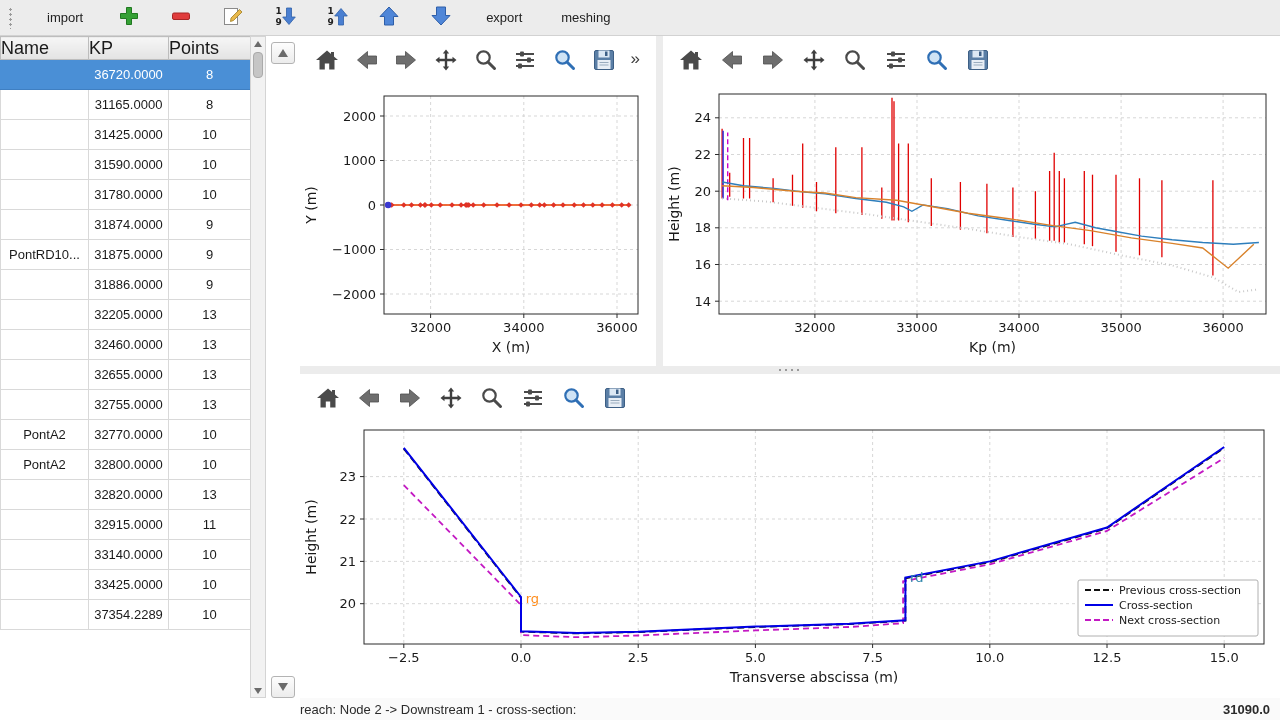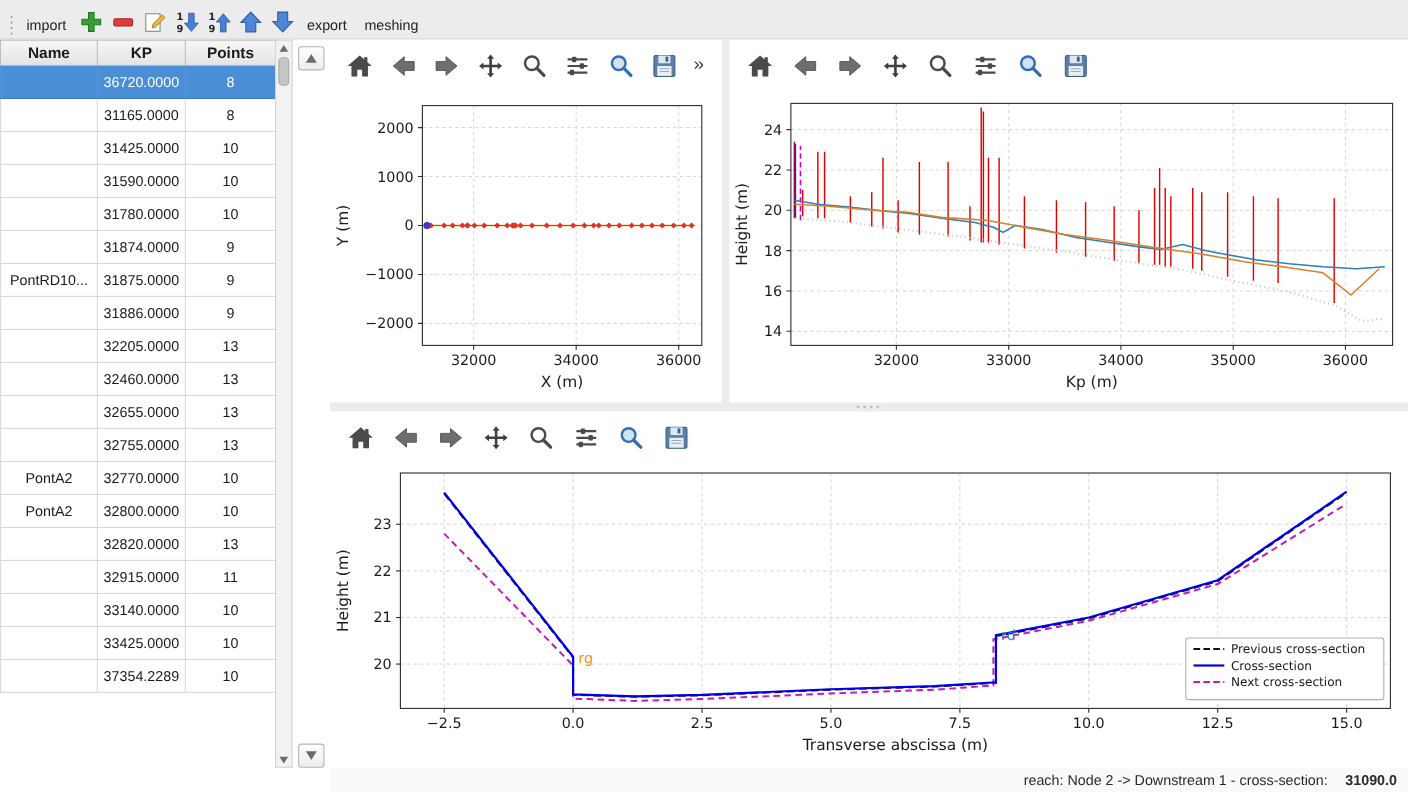--- a/index.html
+++ b/index.html
@@ -2,35 +2,35 @@
 <html><head>
 <meta charset="utf-8">
 <style>
   *{box-sizing:border-box;margin:0;padding:0}
   html,body{width:1280px;height:720px;overflow:hidden;background:#fff;
     font-family:"Liberation Sans",sans-serif;font-size:13px;color:#1a1a1a}
   #app{width:1280px;height:720px;display:flex;flex-direction:column}
 
   
   .app-toolbar{flex:0 0 36px;height:36px;background:#ececec;border-bottom:1px solid #d2d2d2;
-    display:flex;align-items:flex-end;gap:2px;padding:0 8px}
+    display:flex;align-items:center;gap:25px;padding:0 8px}
   .drag-handle{width:5px;height:22px;margin-right:2px;
     background-image:radial-gradient(#9a9a9a 1px,transparent 1.2px);background-size:5px 5px}
   .tb-text{border:none;background:transparent;font:inherit;font-size:13px;color:#222;
     padding:5px 7px;border-radius:3px;cursor:default}
   .tb-icon{width:27px;height:27px;display:flex;align-items:center;justify-content:center;border-radius:3px}
 
   
   .main{flex:1;display:flex;min-height:0}
   .left{flex:0 0 300px;width:300px;display:flex;align-items:flex-start;background:#fff}
   .table-wrap{width:250px}
   table{border-collapse:collapse;width:250px;table-layout:fixed;font-size:13px}
   col.c-name{width:88px}col.c-kp{width:80px}col.c-points{width:82px}
   th{height:23px;background:linear-gradient(#f6f6f6,#e3e3e3);border:1px solid #bdbdbd;
-    font-weight:bold;font-size:14px;text-align:center}
+    font-weight:normal;font-size:18px;text-align:left}
   td{height:30px;border:1px solid #d9d9d9;background:#fff;text-align:center;
     overflow:hidden;white-space:nowrap;text-overflow:ellipsis;padding:0 3px}
   tr.selected td{background:#4a8fd6;color:#fff;border-color:#4a8fd6;border-bottom-color:#3f7fc2}
 
   
   .vscroll{width:16px;height:662px;background:#f2f2f2;border:1px solid #d4d4d4;
     display:flex;flex-direction:column;align-items:center}
   .sb-btn{width:14px;height:13px;display:flex;align-items:center;justify-content:center}
   .sb-thumb{width:10px;height:26px;background:#c6c6c6;border:1px solid #aaa;border-radius:4px;margin-top:2px}
   .sb-fill{flex:1}
@@ -52,21 +52,21 @@
   .vdivider{flex:0 0 7px;background:#ececec}
   .panelB{flex:1;display:flex;flex-direction:column;min-width:0}
   .mpl-toolbar{flex:0 0 44px;display:flex;align-items:center;gap:13px;padding:6px 10px 2px 14px}
   .mpl-btn{width:28px;height:28px;display:flex;align-items:center;justify-content:center;border-radius:4px}
   .mpl-overflow{margin-left:auto;color:#3c3c3c;font-size:17px;padding:0 6px 2px 0}
   .chart{flex:1;min-height:0;min-width:0}
   .hsplit{flex:0 0 8px;background:#ececec;display:flex;align-items:center;justify-content:center}
   .hsplit .dots{width:26px;height:4px;
     background-image:radial-gradient(#9a9a9a 1.1px,transparent 1.3px);background-size:6px 4px}
   .bottom-panel{flex:1;display:flex;flex-direction:column;min-height:0}
-  .statusbar{flex:0 0 22px;display:flex;align-items:center;justify-content:flex-end;
+  .statusbar{flex:0 0 22px;display:flex;align-items:center;justify-content:space-between;
     padding-right:10px;font-size:13px;color:#2a2a2a;background:#fafafa}
   .statusbar b{margin-left:16px}
 </style>
 </head>
 <body>
 
 <div id="app">
 
   <div class="app-toolbar">
     <div class="drag-handle"></div>

